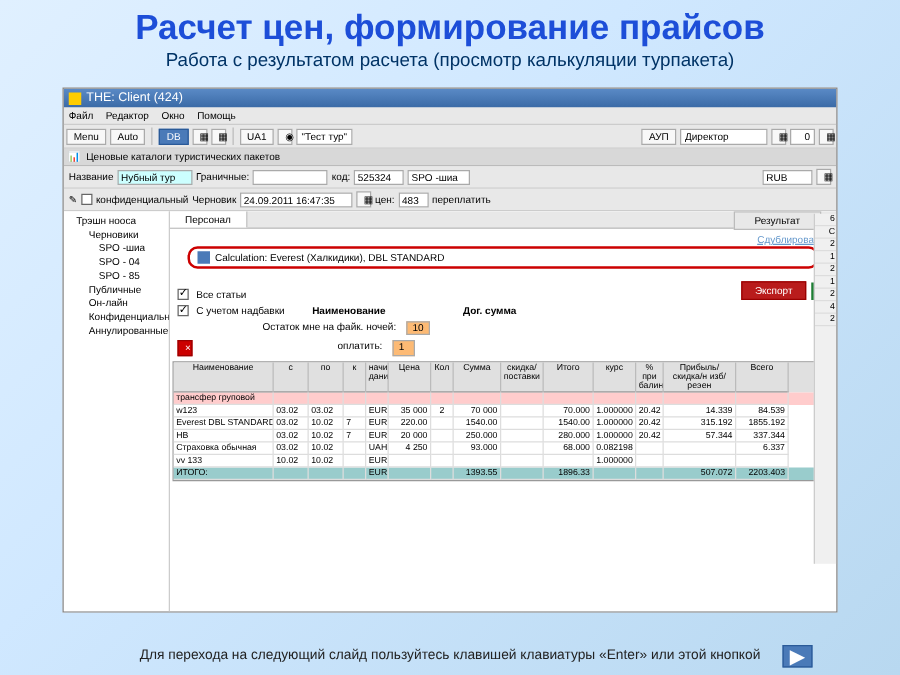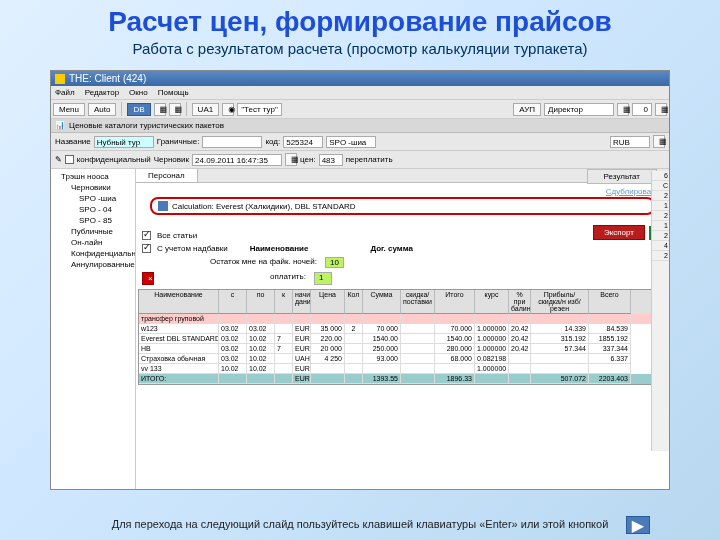--- a/index.html
+++ b/index.html
@@ -32,21 +32,21 @@
   .tab.active { background: #fff; }
   .calc-header { background: #fff; border: 2px solid #cc0000; border-radius: 8px; margin: 14px; padding: 2px 6px; display: flex; align-items: flex-end; gap: 4px; font-size: 8px; }
   .calc-header .wicon { width: 10px; height: 10px; background: #4a7ab8; }
   .options-row { padding: 2px 6px; display: flex; align-items: center; gap: 6px; font-size: 8px; }
   .checkbox { width: 9px; height: 9px; border: 1px solid #666; background: #fff; display: inline-block; position: relative; }
   .checkbox.checked::after { content: "✓"; position: absolute; top: -3px; left: 0; font-size: 9px; }
   .green-btn { background: #66cc33; color: #000; border: 1px solid #339900; padding: 1px 8px; font-weight: bold; font-size: 8px; }
   .red-btn { background: #b91c1c; color: #fff; border: 1px solid #990000; padding: 2px 10px; font-size: 8px; }
   .excel-icon { width: 14px; height: 14px; background: #1e7e34; display: inline-block; }
   .info-row { padding: 2px 6px; font-size: 8px; display: flex; gap: 8px; }
-  .info-row .val { border: 1px solid #aaa; background: #bef264; padding: 0 4px; min-width: 18px; display: inline-block; }
+  .info-row .val { border: 1px solid #aaa; background: #fdba74; padding: 0 4px; min-width: 18px; display: inline-block; }
   .grid { border: 1px solid #999; margin: 2px; font-size: 7px; }
   .grid-head { display: flex; background: #e0e0e0; }
   .grid-head > div { border-right: 1px solid #bbb; border-bottom: 1px solid #999; padding: 1px 2px; text-align: center; overflow: hidden; }
   .grid-row { display: flex; background: #fff; }
   .grid-row > div { border-right: 1px solid #ddd; border-bottom: 1px solid #ddd; padding: 1px 2px; overflow: hidden; white-space: nowrap; }
   .grid-row.pink { background: #ffcccc; }
   .grid-row.teal { background: #99cccc; }
   .c-name { width: 80px; }
   .c-s { width: 28px; }
   .c-e { width: 28px; }

